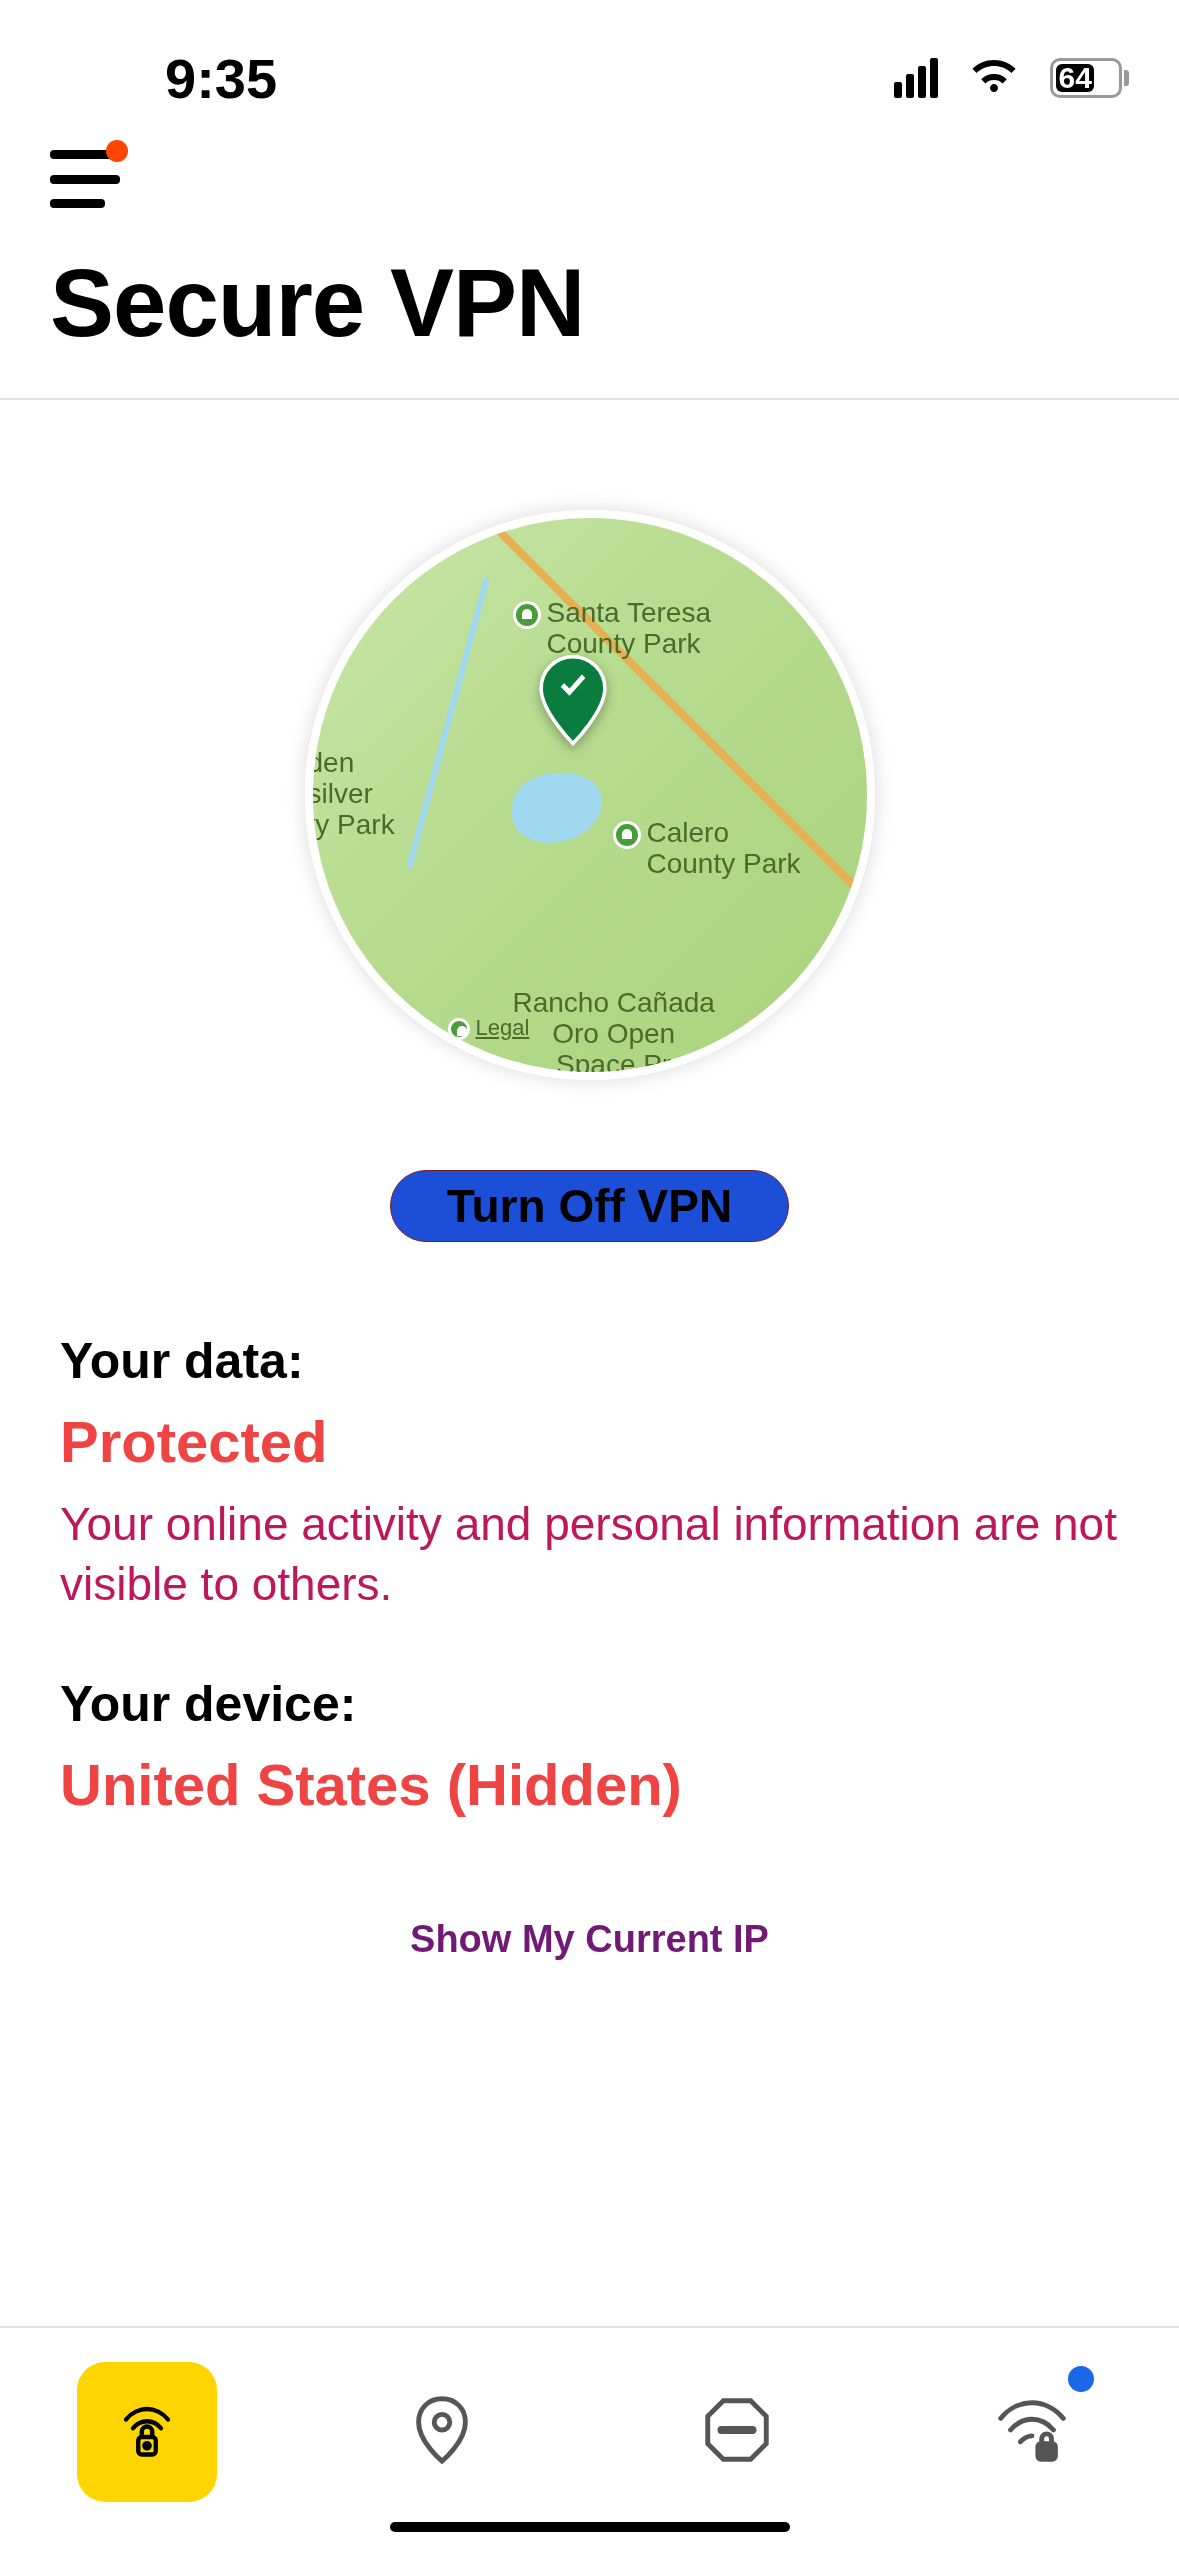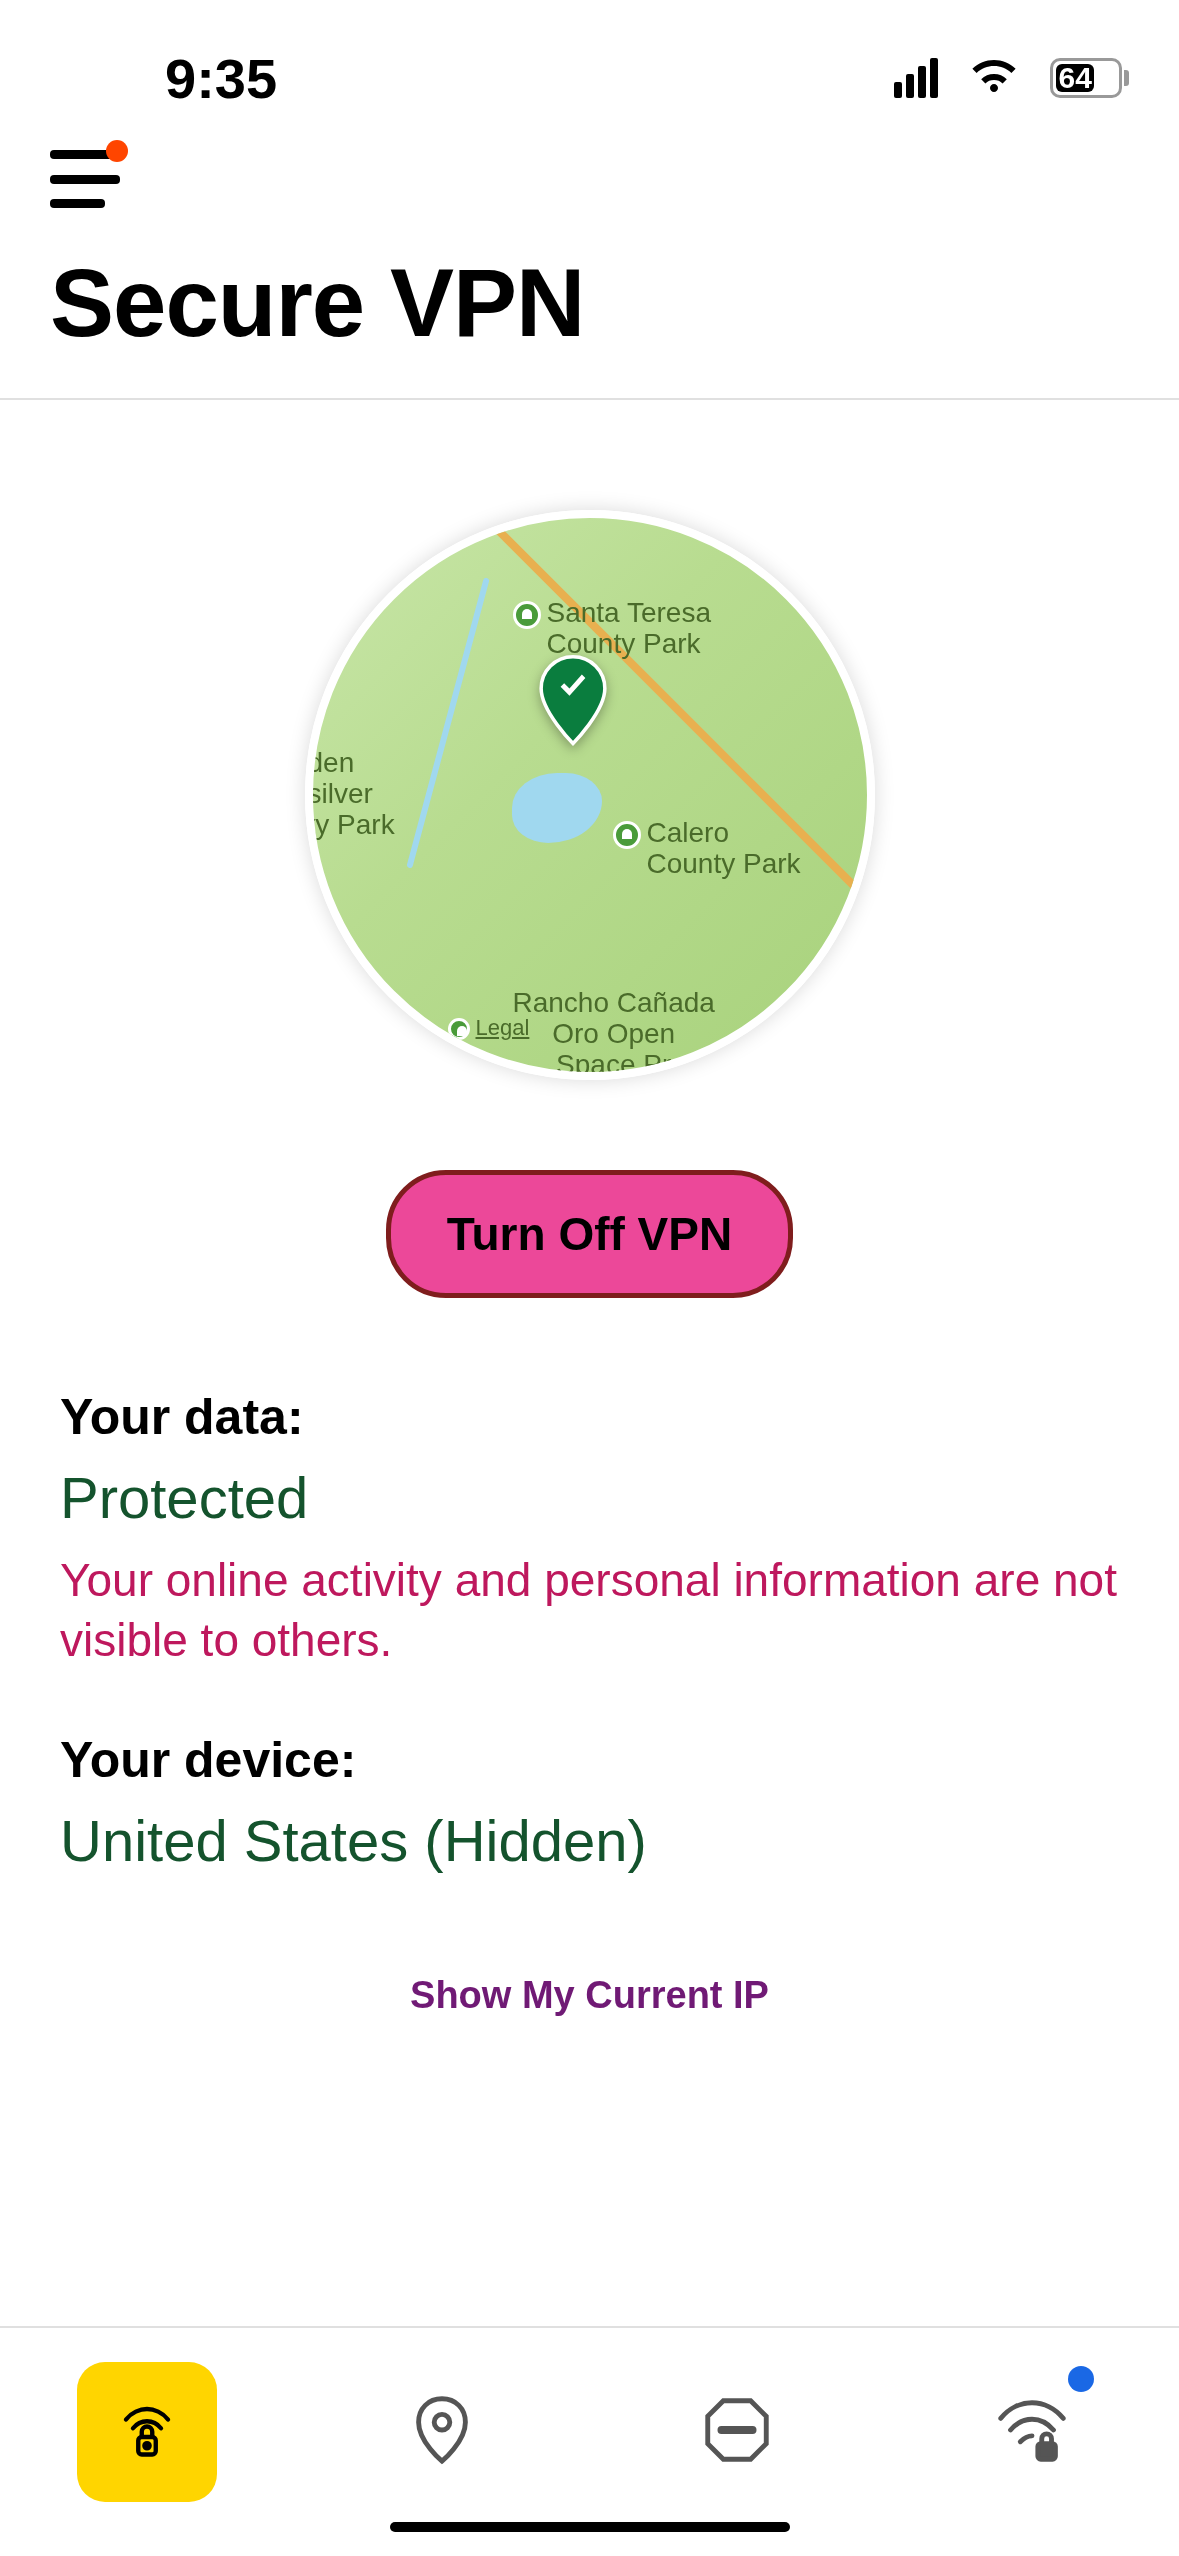--- a/index.html
+++ b/index.html
@@ -194,42 +194,42 @@
     }
     .map-pin svg { width: 72px; height: 92px; filter: drop-shadow(0 4px 6px rgba(0,0,0,0.3)); }
     
     
     .btn-row {
       display: flex;
       justify-content: center;
       padding: 30px 0 90px 0;
     }
     .outline-btn {
-      border: 5px solid #7f1d1d;
+      border: 1px solid #7f1d1d;
       border-radius: 60px;
-      padding: 32px 56px;
+      padding: 8px 56px;
       font-size: 46px;
       font-weight: 700;
-      background: #ec4899;
+      background: #1d4ed8;
     }
     
     
     .info-section {
       padding: 0 60px 60px 60px;
     }
     .section-label {
       font-size: 50px;
       font-weight: 700;
       color: #000;
       margin-bottom: 18px;
     }
     .section-status {
       font-size: 58px;
-      font-weight: 400;
-      color: #14532d;
+      font-weight: 700;
+      color: #ef4444;
       margin-bottom: 20px;
     }
     .section-desc {
       font-size: 46px;
       color: #be185d;
       line-height: 1.3;
     }
     
     .link-row {
       text-align: center;

